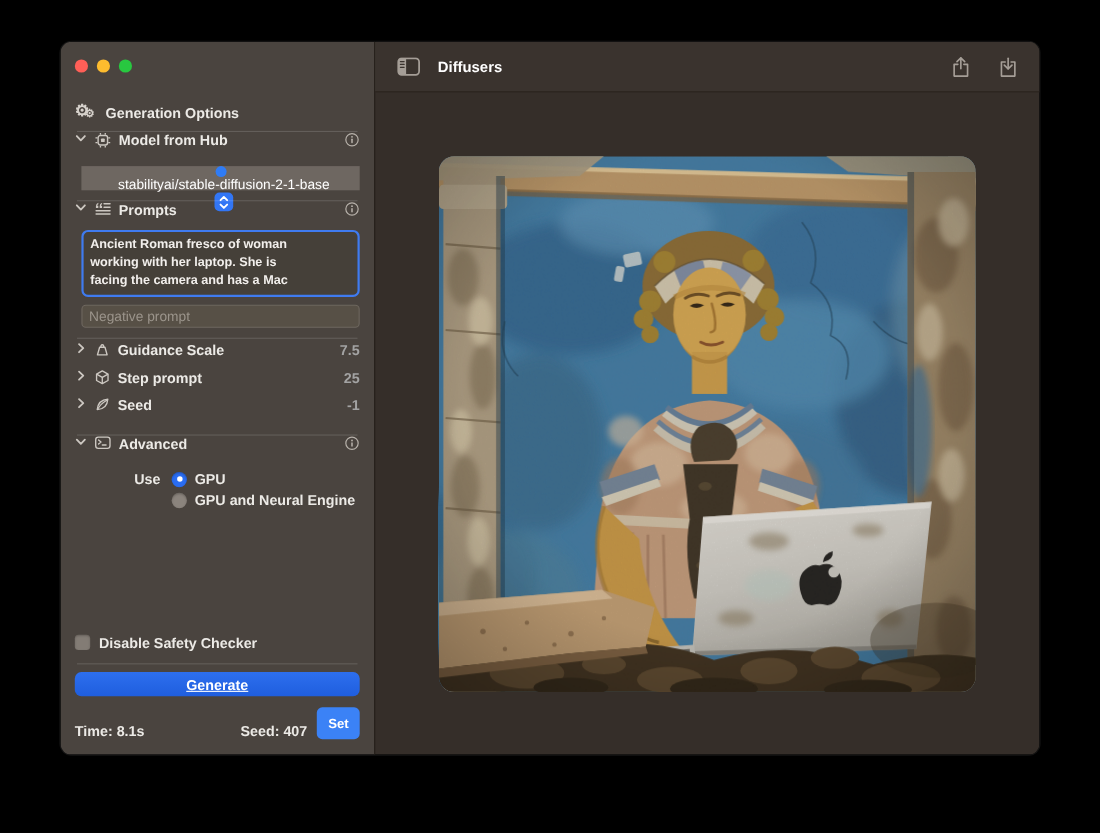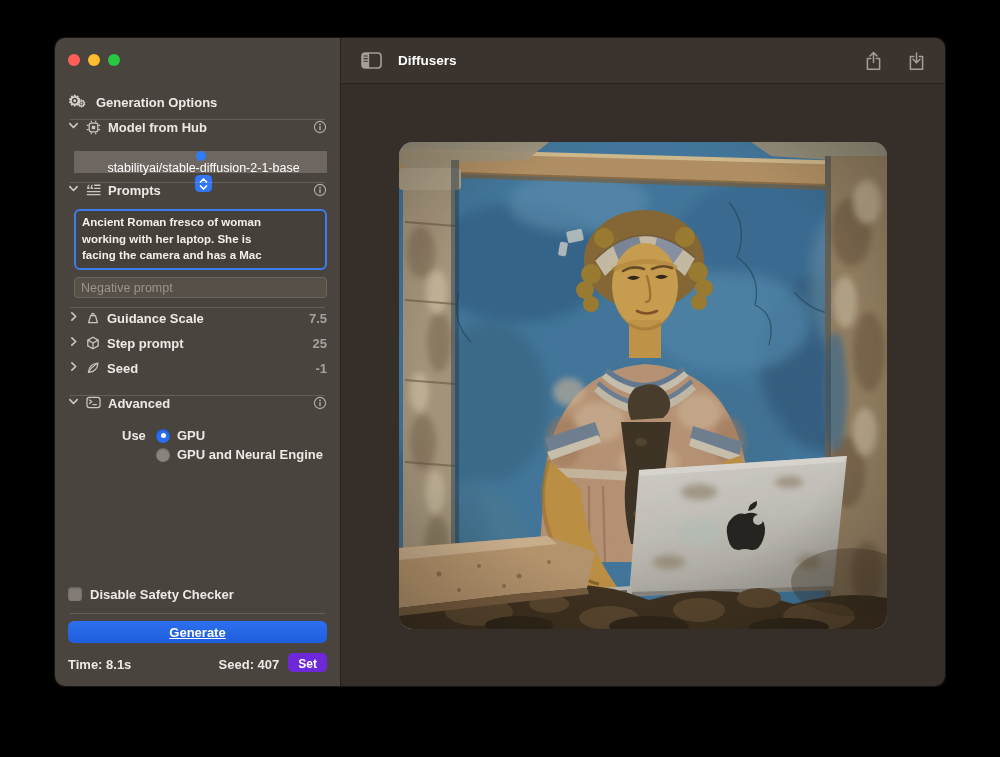--- a/index.html
+++ b/index.html
@@ -59,21 +59,21 @@
   .check-row { display:flex; align-items:center; gap:8px; height:20px; font-size:13px; font-weight:bold; }
   .checkbox { width:14px; height:14px; border-radius:3.5px; background:#837c75;
     box-shadow:inset 0 1px 2px rgba(0,0,0,.25); flex:none; }
 
   .generate-btn { margin-top:7px; height:22px; border:none; border-radius:6px;
     background:linear-gradient(#2d6fee, #1f5ede); color:#fff; font-size:13px; font-weight:bold;
     font-family:inherit; width:100%; cursor:default;text-decoration:underline; }
 
   .status-row { margin-top:10px; display:flex; align-items:flex-end; font-size:13px; font-weight:bold; color:#eceae6; }
   .status-row .grow { flex:1; }
-  .set-btn { margin-left:9px; height:19px; padding:4px 10px; background:#6d28d9; border:none;
+  .set-btn { margin-left:9px; height:29px; padding:4px 10px; background:#3b82f6; border:none;
     border-radius:5px; color:#fff; font-size:12px; font-weight:bold; font-family:inherit; cursor:default; }
 
   
   .main { flex:1; background:#352e29; display:flex; flex-direction:column; min-width:0; }
   .toolbar { height:46px; background:#3a332e; border-bottom:1px solid #28211c;
     display:flex; align-items:center; padding:0 20px; color:#b4aea7; }
   .toolbar .title { color:#fff; font-size:13.5px; font-weight:bold; margin-left:16px;text-align:right; }
   .toolbar .grow { flex:1; }
   .tool-btn { background:none; border:none; color:#a59e97; padding:0; margin-left:26px; cursor:default; display:flex; }
 

